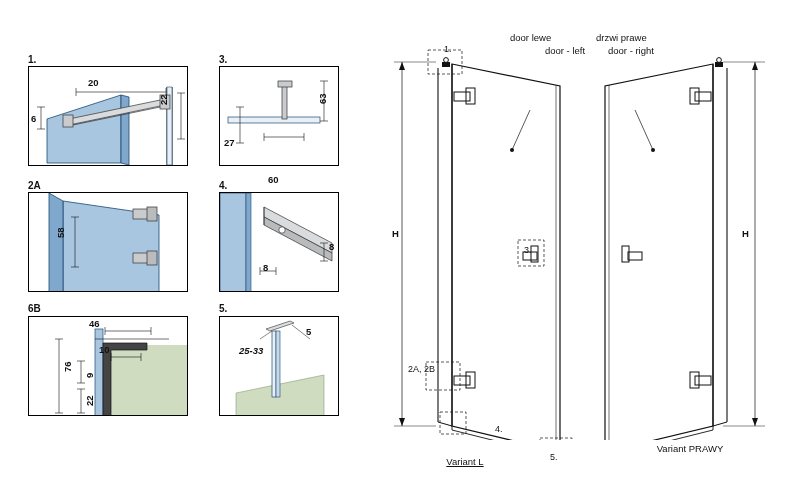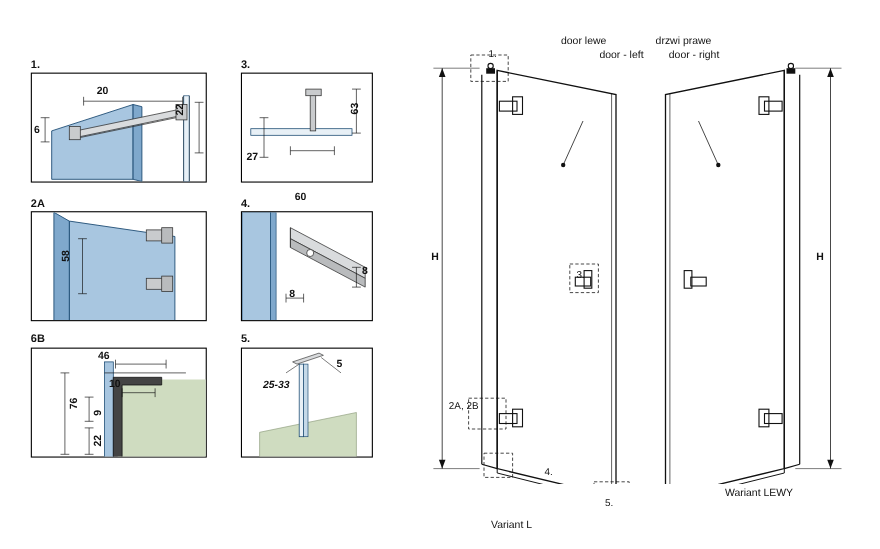--- a/index.html
+++ b/index.html
@@ -276,21 +276,21 @@
   <div class="lbl" style="left:444px; top:44px;">1.</div>
   <div class="lbl" style="left:524px; top:245px;">3.</div>
   <div class="lbl" style="left:408px; top:364px;">2A, 2B</div>
   <div class="lbl" style="left:495px; top:424px;">4.</div>
   <div class="lbl" style="left:550px; top:452px;">5.</div>
   <div class="num" style="left:392px; top:228px;">H</div>
 
   <div class="cap" style="left:510px; top:32px; width:110px; text-align:left;">door lewe</div>
   <div class="cap" style="left:510px; top:45px; width:110px; text-align:center;">door - left</div>
 
-  <div class="cap" style="left:400px; top:472px; width:130px;">Variant L</div>
+  <div class="cap" style="left:400px; top:456px; width:130px;text-decoration:underline;">Variant L</div>
 
   <div class="abs" style="left:595px; top:40px; width:175px; height:400px;">
     <svg width="175" height="400" viewBox="0 0 175 400">
 
       <polygon points="118,24 10,46 10,412 118,386" fill="none" stroke="#111" stroke-width="1.2"></polygon>
       <line x1="14" y1="45" x2="14" y2="410" stroke="#111" stroke-width="0.6"></line>
       <line x1="118" y1="390" x2="10" y2="417" stroke="#111" stroke-width="0.9"></line>
       <line x1="118" y1="386" x2="118" y2="390" stroke="#111" stroke-width="0.9"></line>
       <line x1="10" y1="412" x2="10" y2="417" stroke="#111" stroke-width="0.9"></line>
 
@@ -318,15 +318,15 @@
 
       <line x1="40" y1="70" x2="58" y2="110" stroke="#111" stroke-width="0.7"></line>
       <circle cx="58" cy="110" r="2" fill="#111"></circle>
     </svg>
   </div>
   <div class="num" style="left:742px; top:228px;">H</div>
 
   <div class="cap" style="left:596px; top:32px; width:120px; text-align:left;">drzwi prawe</div>
   <div class="cap" style="left:608px; top:45px; width:120px; text-align:left;">door - right</div>
 
-  <div class="cap" style="left:620px; top:443px; width:140px;">Wariant LEWY</div>
+  <div class="cap" style="left:620px; top:443px; width:140px;">Variant PRAWY</div>
 
 </div>
 
 </body></html>

